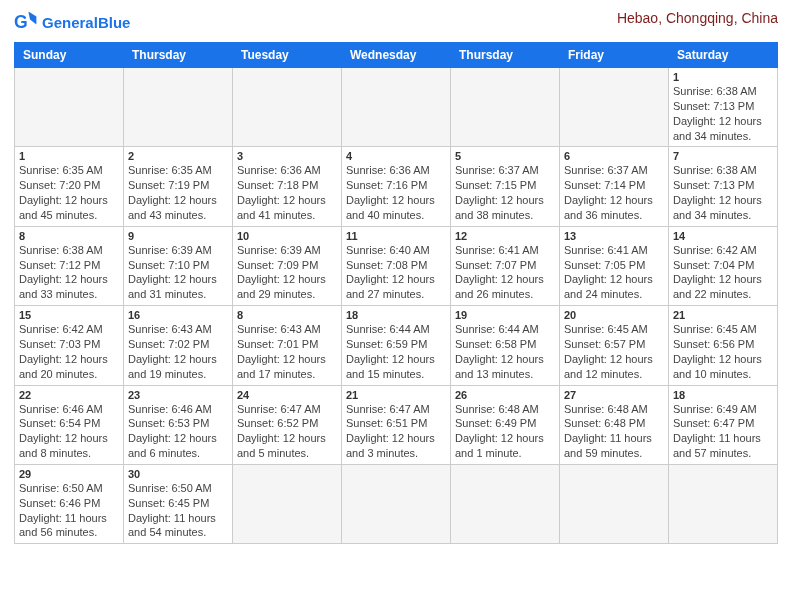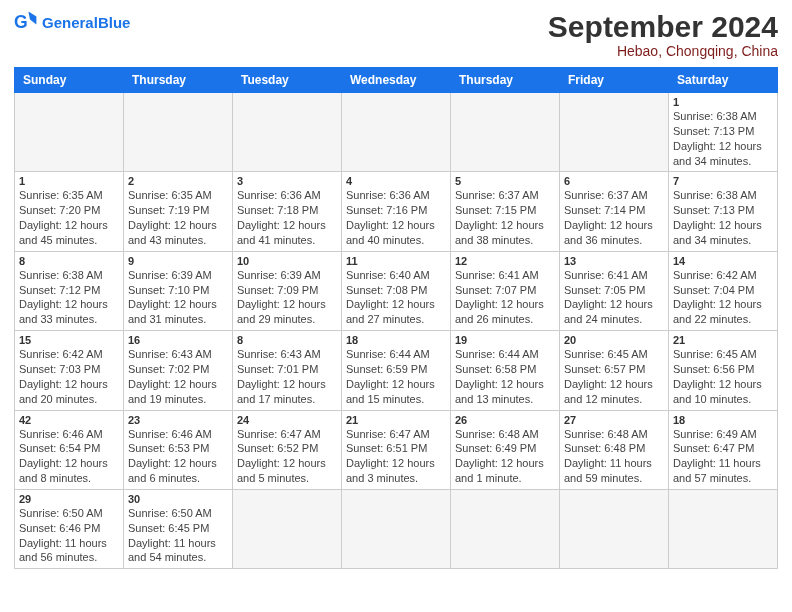--- a/index.html
+++ b/index.html
@@ -102,21 +102,20 @@
         <text x="0" y="22" font-size="22" font-weight="bold" fill="#1a73e8">G</text>
         <polygon points="18,2 28,8 28,18 20,12" fill="#1a73e8"></polygon>
       </svg>
       <div>
         <div class="logo-text">
           <span>General</span><span style="color:#1a73e8">Blue</span>
         </div>
       </div>
     </div>
     <div class="title-area">
-      <div class="month-title">September 2024</div>
       <div class="subtitle">Hebao, Chongqing, China</div>
     </div>
   </div>
 
   <table>
     <thead>
       <tr class="header-row">
       <th>Sunday</th>
           <th>Thursday</th>
           <th>Tuesday</th>
@@ -224,21 +223,21 @@
             <span class="day-num">20</span>
             <div class="day-info">Sunrise: 6:45 AM<br>Sunset: 6:57 PM<br>Daylight: 12 hours and 12 minutes.</div>
           </td>
           <td class="day-cell">
             <span class="day-num">21</span>
             <div class="day-info">Sunrise: 6:45 AM<br>Sunset: 6:56 PM<br>Daylight: 12 hours and 10 minutes.</div>
           </td>
         </tr>
         <tr>
           <td class="day-cell">
-            <span class="day-num">42</span>
+            <span class="day-num">22</span>
             <div class="day-info">Sunrise: 6:46 AM<br>Sunset: 6:54 PM<br>Daylight: 12 hours and 8 minutes.</div>
           </td>
           <td class="day-cell">
             <span class="day-num">23</span>
             <div class="day-info">Sunrise: 6:46 AM<br>Sunset: 6:53 PM<br>Daylight: 12 hours and 6 minutes.</div>
           </td>
           <td class="day-cell">
             <span class="day-num">24</span>
             <div class="day-info">Sunrise: 6:47 AM<br>Sunset: 6:52 PM<br>Daylight: 12 hours and 5 minutes.</div>
           </td>

